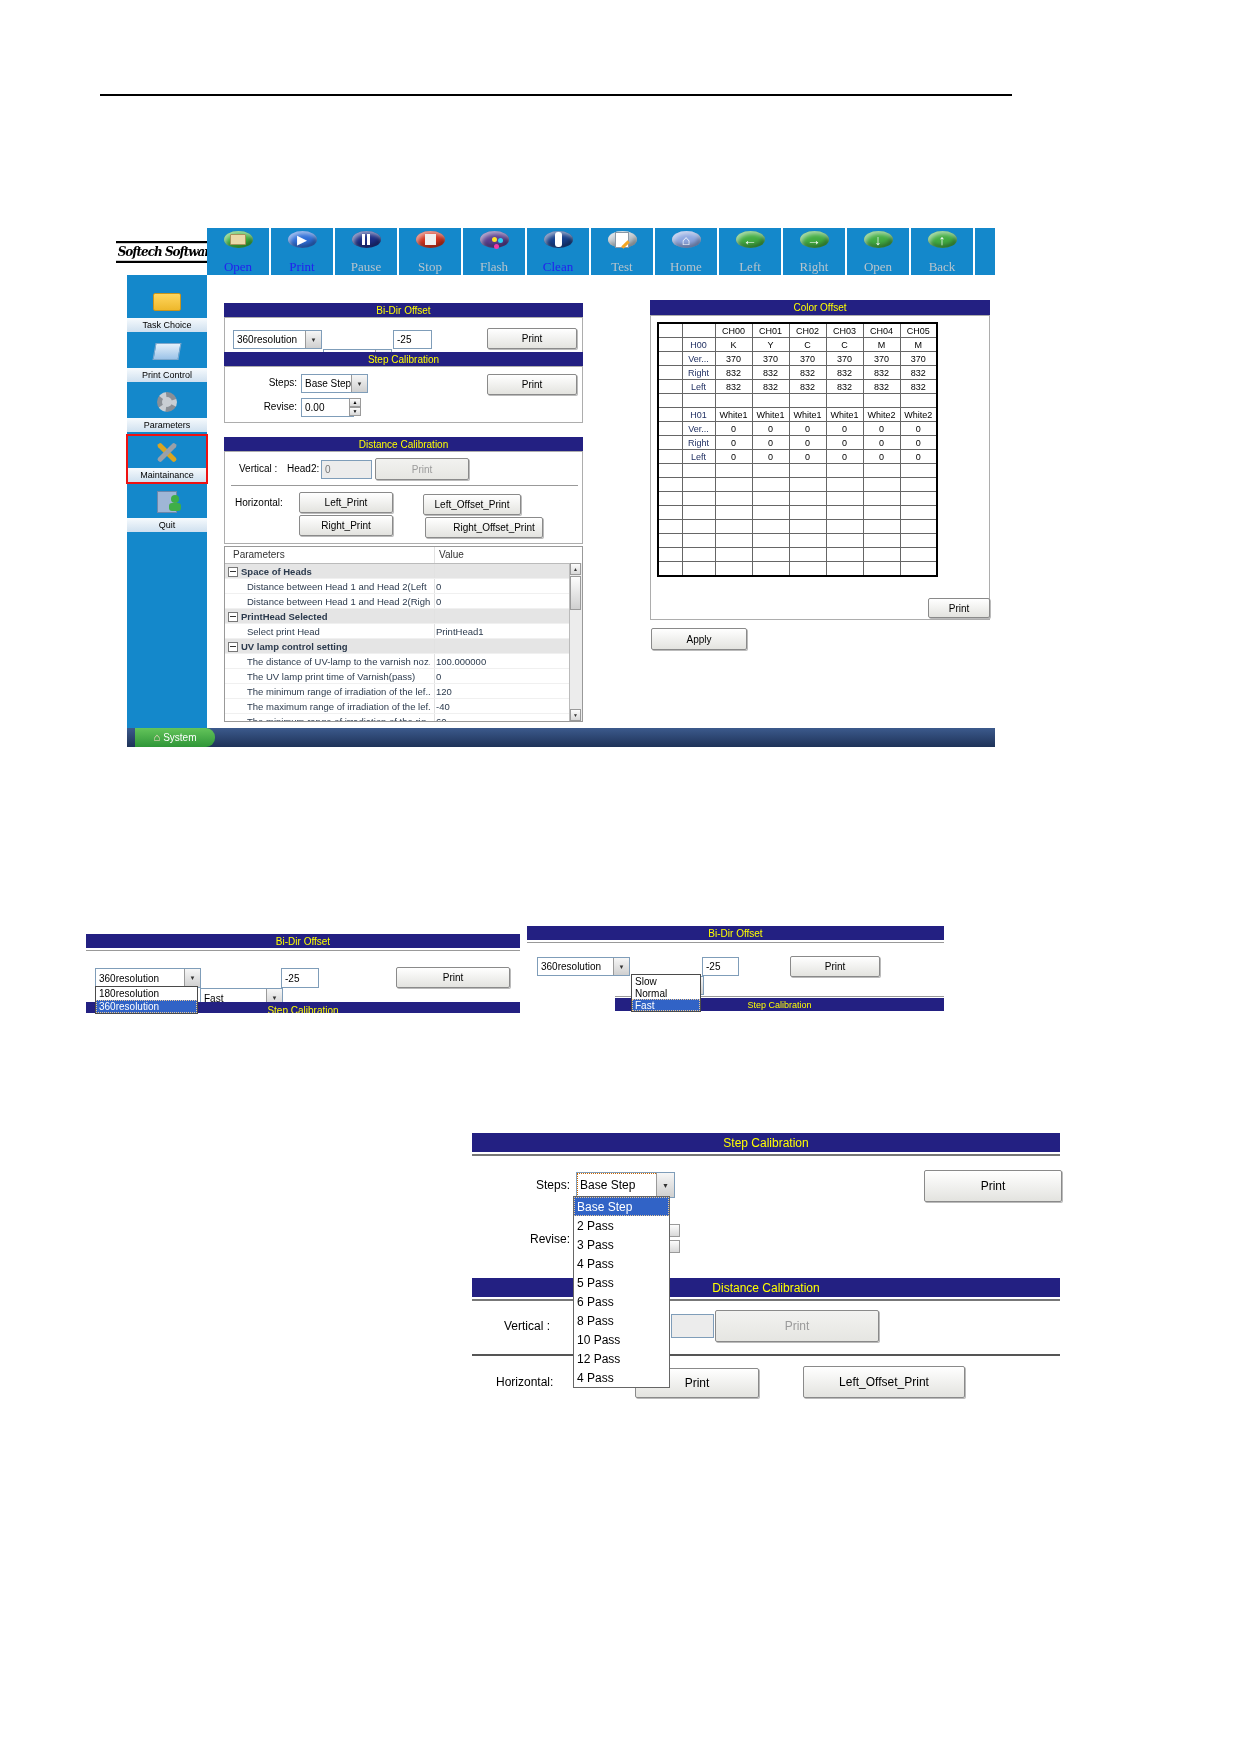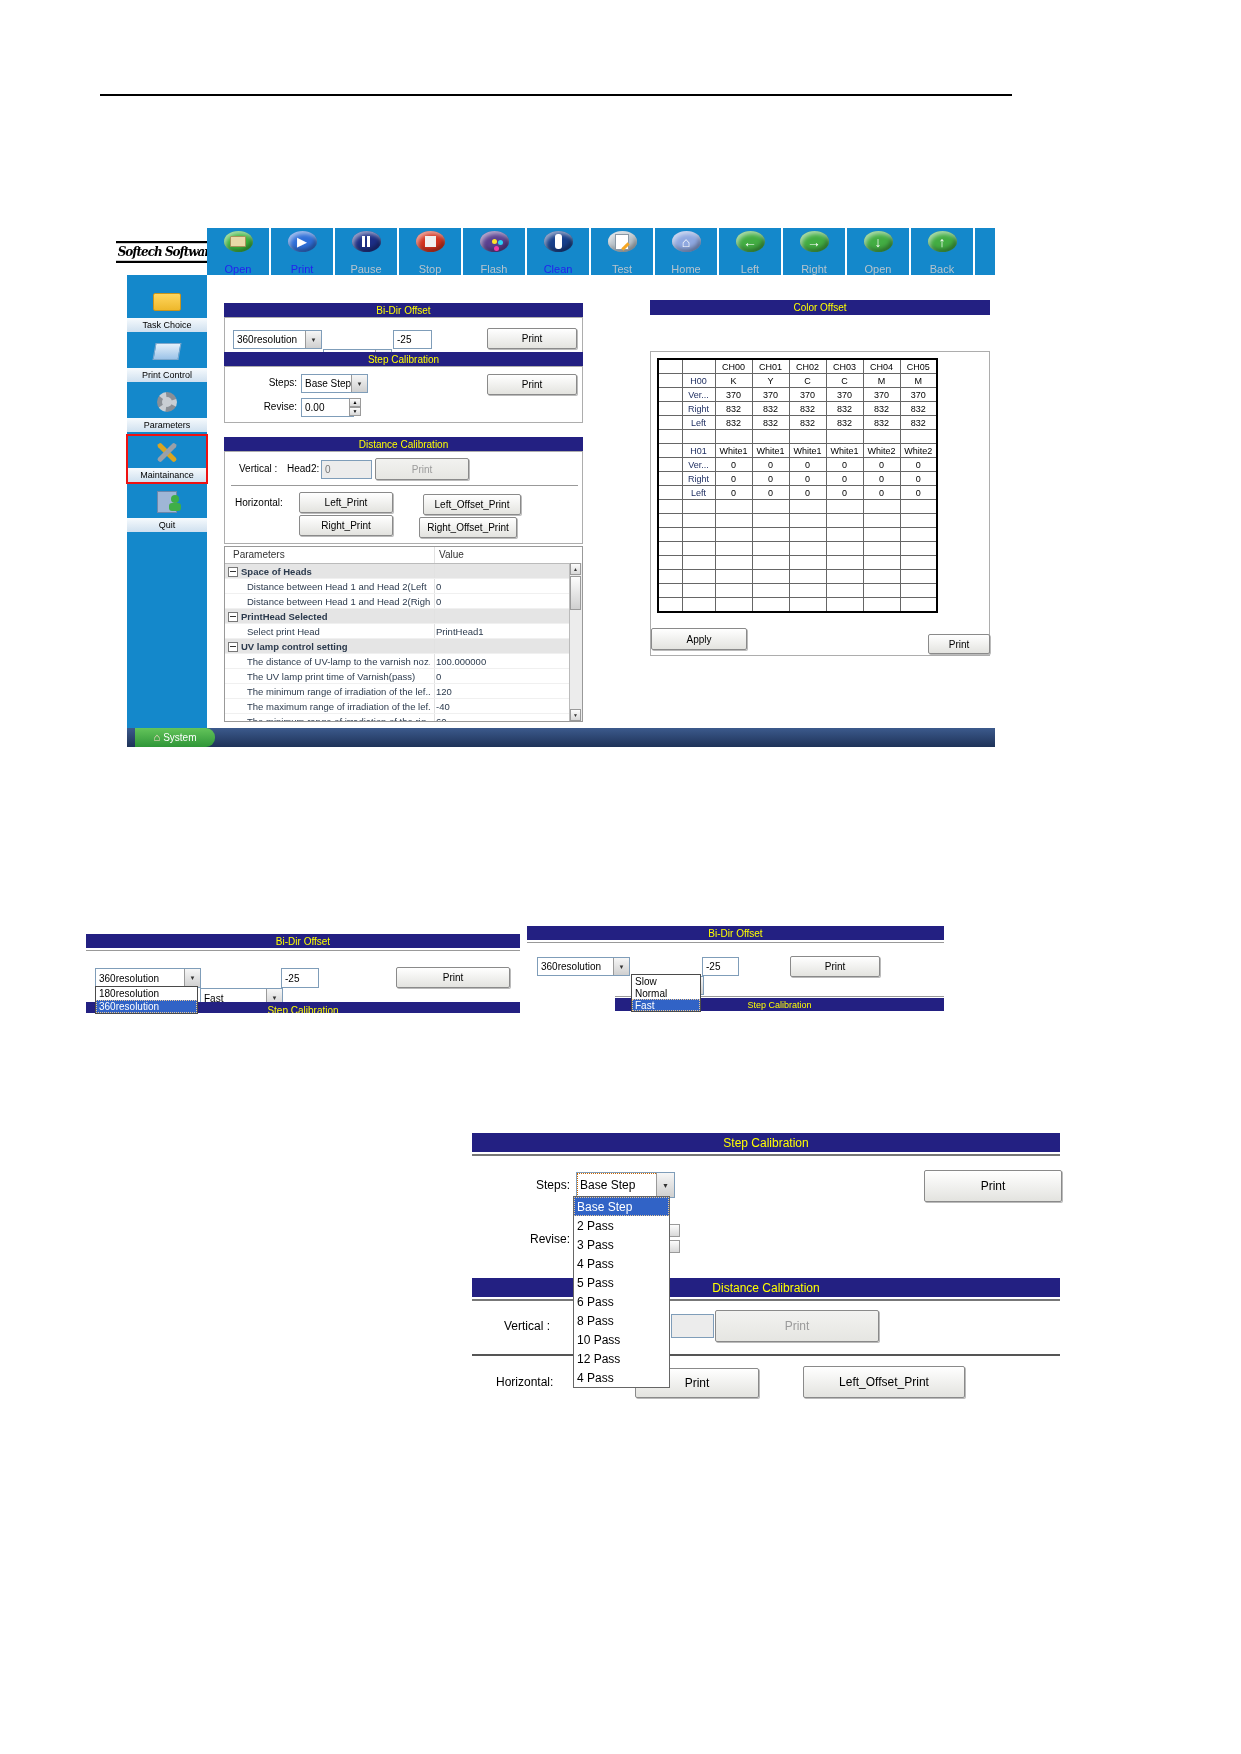--- a/index.html
+++ b/index.html
@@ -22,21 +22,21 @@
   .lbl{font-size:10px;color:#000;display:flex;align-items:center;}
   .rt{justify-content:flex-end;}
 
   
   #fig1{left:127px;top:228px;width:868px;height:519px;background:#fff;}
   #logo{left:0;top:0;width:80px;height:47px;display:flex;align-items:center;justify-content:center;}
   #logo .lg{font-family:"DejaVu Serif",serif;font-style:italic;font-weight:bold;font-size:12px;letter-spacing:-1px;
             border-top:2px solid #000;border-bottom:2px solid #000;padding:1px 2px;transform:scaleY(1.1);white-space:nowrap;}
   #toolbar{left:80px;top:0;width:788px;height:47px;background:#1488cb;display:flex;}
   .ttile{width:64px;height:47px;border-right:2px solid #fff;box-sizing:border-box;display:flex;flex-direction:column;align-items:center;}
-  .ttile .tlab{font-size:11px;margin-top:11px;}
+  .ttile .tlab{font-size:13px;margin-top:11px;font-family:Liberation Serif, serif;}
   .tlab.on{color:#2222ee;} .tlab.off{color:#b8c4cc;}
   .circ{width:29px;height:29px;border-radius:50%;margin-top:3px;position:relative;display:flex;align-items:center;justify-content:center;box-shadow:inset 2px 3px 4px rgba(255,255,255,.55), inset -2px -3px 4px rgba(0,0,0,.35);}
   .c-open{background:#3db43d;} .c-print{background:#2f6fd8;} .c-pause{background:#1d2f86;}
   .c-stop{background:#d2321e;} .c-flash{background:#5a4090;} .c-clean{background:#173f8a;}
   .c-test{background:#b9c4cc;} .c-home{background:#8fa8e0;} .c-nav{background:#43ad43;}
   .g-folder{width:14px;height:9px;background:#ead9a8;border:1px solid #a8925a;border-radius:1px;}
   .g-play{color:#fff;font-size:13px;line-height:13px;}
   .g-bar{display:inline-block;width:3px;height:11px;background:#fff;margin:0 1px;}
   .g-square{width:11px;height:11px;background:#f0f0f0;}
   .g-dots{width:5px;height:5px;border-radius:50%;background:#ffe32a;box-shadow:6px 1px 0 #2ad4f5,2px 7px 0 #f23aa6;}
@@ -267,21 +267,21 @@
     <div class="abs pbox" style="left:97px;top:223px;width:359px;height:93px;">
       <div class="abs lbl" style="left:14px;top:10px;width:50px;height:12px;">Vertical :</div>
       <div class="abs lbl" style="left:62px;top:10px;width:36px;height:12px;">Head2:</div>
       <div class="abs inp dis" style="left:96px;top:8px;width:46px;height:17px;">0</div>
       <div class="abs btn dis" style="left:150px;top:6px;width:92px;height:20px;">Print</div>
       <div class="abs hline" style="left:6px;top:33px;width:347px;"></div>
       <div class="abs lbl" style="left:10px;top:44px;width:62px;height:12px;">Horizontal:</div>
       <div class="abs btn" style="left:74px;top:40px;width:92px;height:19px;">Left_Print</div>
       <div class="abs btn" style="left:198px;top:42px;width:96px;height:19px;">Left_Offset_Print</div>
       <div class="abs btn" style="left:74px;top:63px;width:92px;height:19px;">Right_Print</div>
-      <div class="abs btn" style="left:194px;top:65px;width:96px;height:19px;">Right_Offset_Print</div>
+      <div class="abs btn" style="left:200px;top:65px;width:96px;height:19px;padding-left:20px;">Right_Offset_Print</div>
     </div>
 
     <div id="params" class="abs" style="left:97px;top:318px;width:359px;height:176px;">
       <div class="prhead">
         <span class="abs" style="left:8px;top:2px;">Parameters</span>
         <span class="abs" style="left:214px;top:2px;">Value</span>
         <span class="vsep"></span>
       </div>
       <div class="prow grp">
           <span class="gbox"></span>
@@ -339,21 +339,21 @@
           <span class="pv">60</span>
         </div>
       <div class="sbar">
         <span class="sarr" style="top:0;">▲</span>
         <span class="sthumb"></span>
         <span class="sarr" style="bottom:0;">▼</span>
       </div>
     </div>
 
     <div class="abs navybar" style="left:523px;top:72px;width:340px;height:15px;">Color Offset</div>
-    <div class="abs pbox" style="left:523px;top:87px;width:340px;height:305px;margin-top:36px;">
+    <div class="abs pbox" style="left:523px;top:87px;width:340px;height:305px;">
       <table id="cotable" class="abs" style="left:6px;top:6px;">
         <colgroup>
             <col style="width:24px;">
             <col style="width:33px;">
             <col style="width:37px;">
             <col style="width:37px;">
             <col style="width:37px;">
             <col style="width:37px;">
             <col style="width:37px;">
             <col style="width:37px;">

